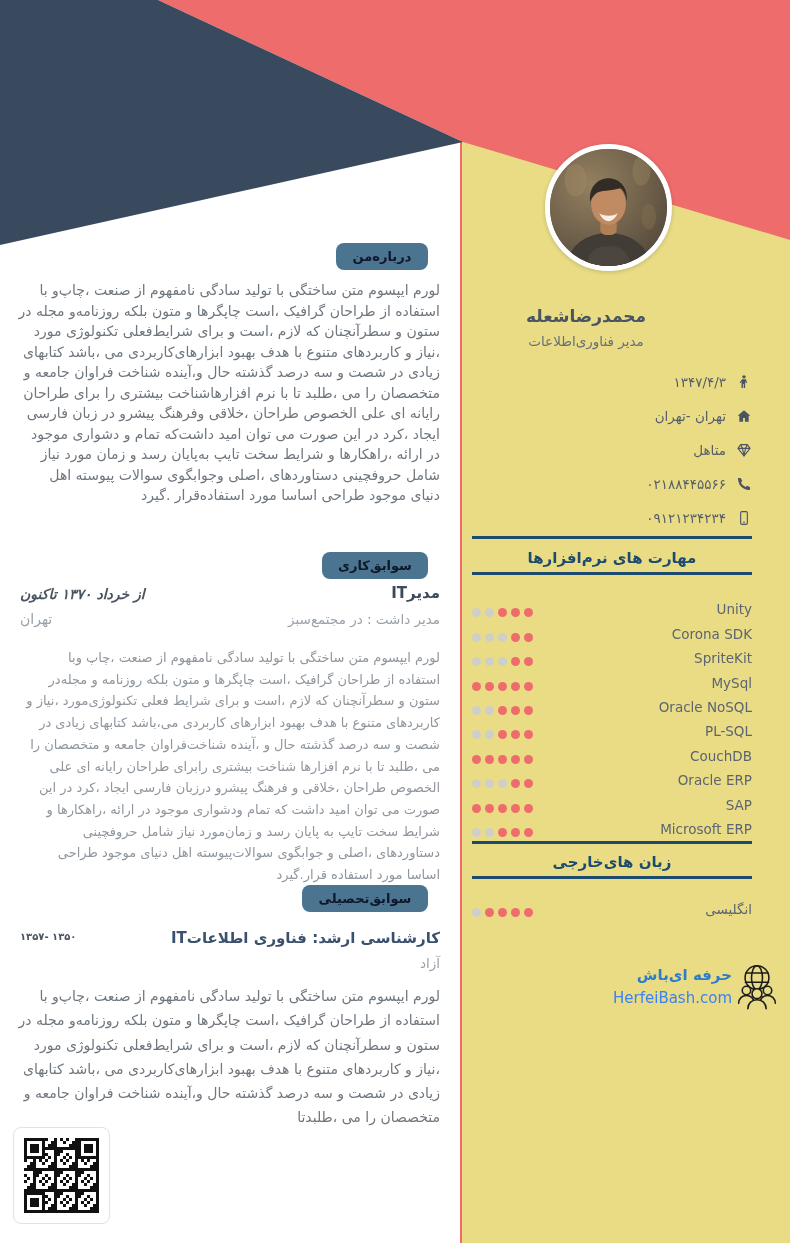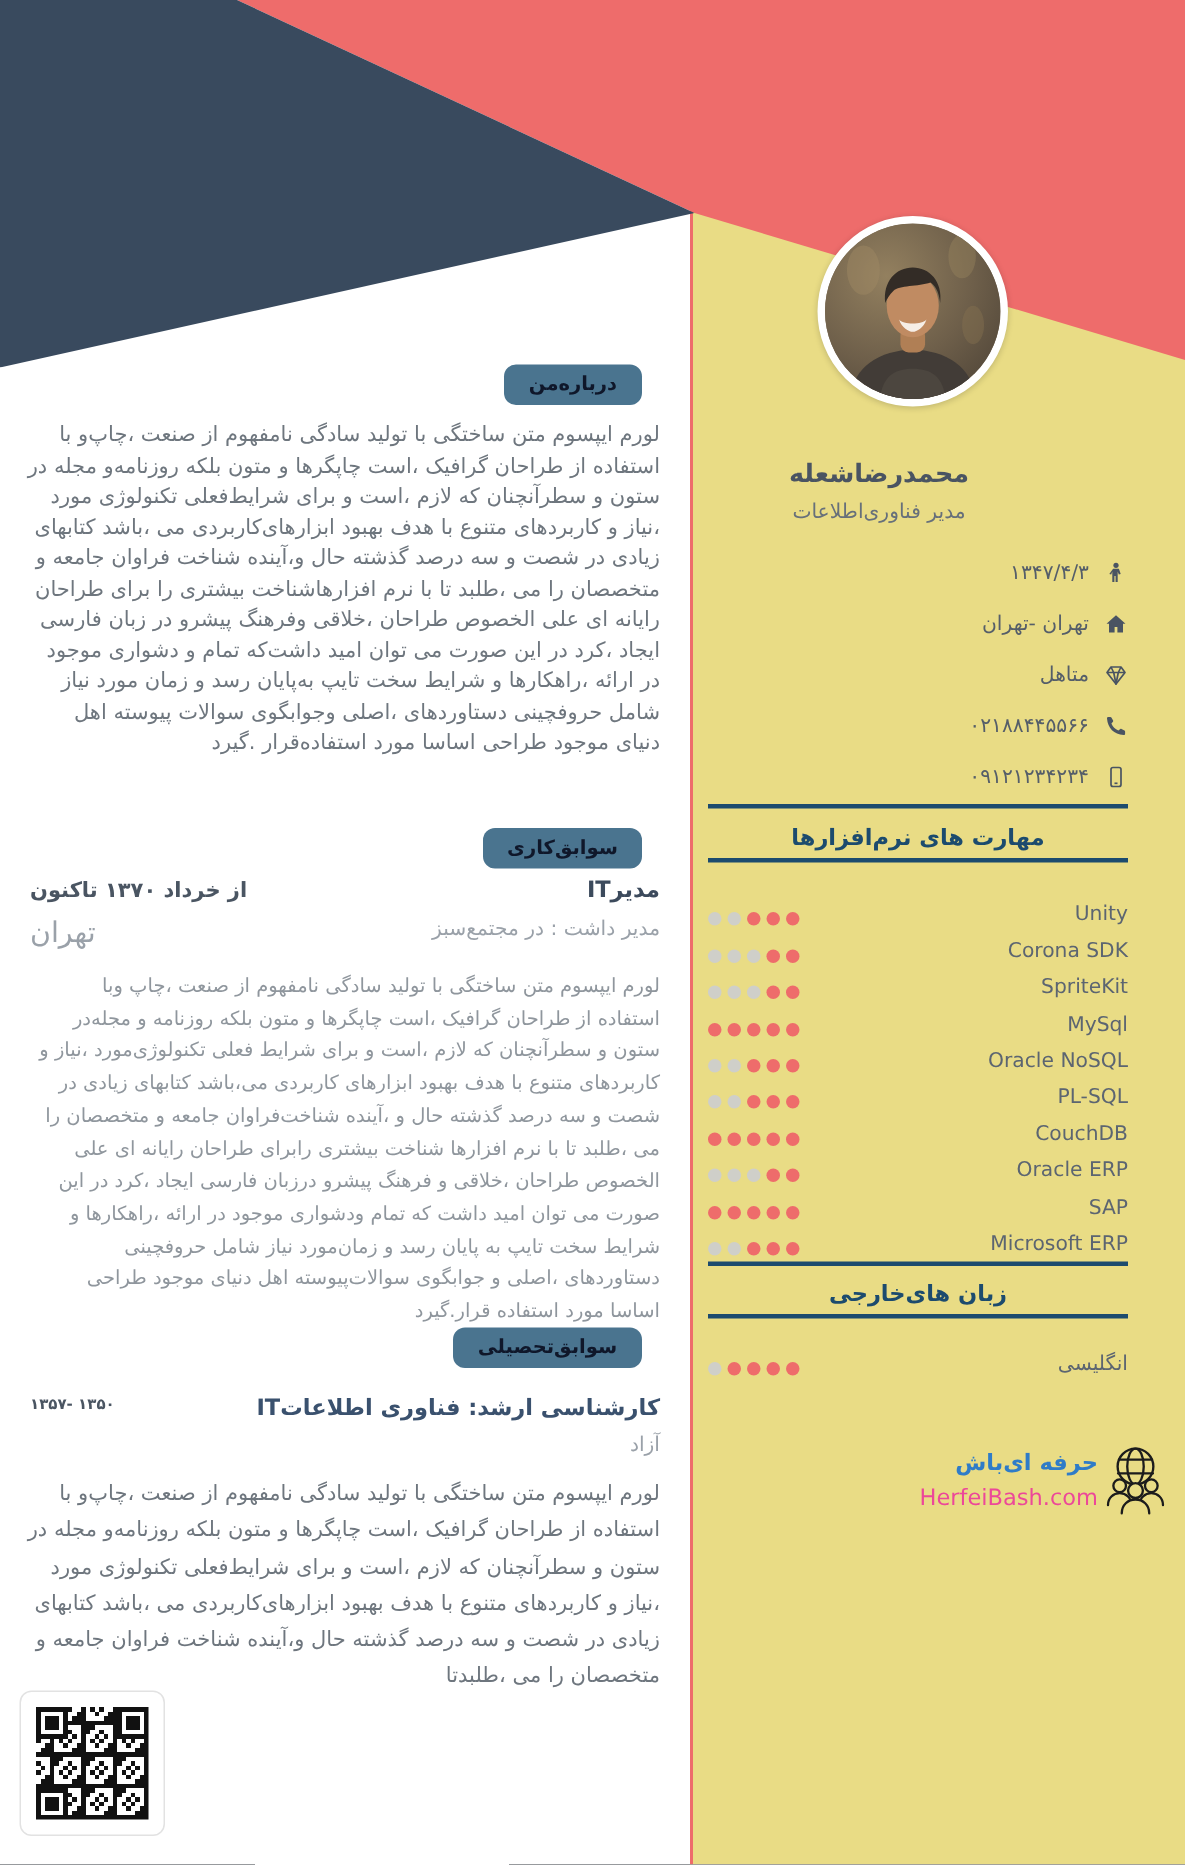--- a/index.html
+++ b/index.html
@@ -33,38 +33,38 @@
 
   .side-list{left:472px;width:280px;}
   .s-row{display:flex;justify-content:space-between;align-items:flex-end;height:24.4px;direction:ltr;}
   .s-dots{display:inline-flex;gap:4px;align-items:center;}
   .dot{width:9px;height:9px;border-radius:50%;background:#cfcfc9;display:inline-block;}
   .dot.on{background:#ee6c6b;}
   .s-label{font-size:13.5px;color:#5c6571;}
 
   .brand-ic{right:11px;top:963px;width:44px;height:50px;}
   .brand-fa{right:58px;top:966px;font-size:15px;font-weight:bold;color:#2f7cc8;direction:rtl;}
-  .brand-en{right:58px;top:989px;font-size:15px;color:#ec4899;}
+  .brand-en{right:58px;top:989px;font-size:15px;color:#3b82f6;}
 
   
   .pill{background:#4a748f;color:#0f172a;font-size:13px;font-weight:bold;text-align:center;
         border-radius:8px;height:27px;line-height:27px;box-sizing:border-box;direction:rtl;}
   .p-about{left:336px;top:243px;width:92px;}
   .p-work{left:322px;top:552px;width:106px;text-align:center;}
   .p-edu{left:302px;top:885px;width:126px;}
 
   .para{direction:rtl;text-align:right;color:#6e767e;}
   .about-text{left:18px;top:280px;width:422px;font-size:14px;line-height:20.5px;}
   .work-text{left:25px;top:647px;width:415px;font-size:13px;line-height:21.7px;color:#8f969d;}
   .edu-text{left:18px;top:984px;width:422px;font-size:14px;line-height:24.3px;}
 
   .job-title{right:350px;top:584px;font-size:15px;font-weight:bold;color:#3c4a5c;direction:rtl;}
-  .job-date{left:20px;top:586px;font-size:14px;font-weight:600;color:#4a5562;direction:rtl;}
+  .job-date{left:20px;top:586px;font-size:14px;font-weight:600;color:#4a5562;direction:rtl;font-style:italic;}
   .job-role{right:350px;top:611px;font-size:13.5px;color:#9aa1a9;direction:rtl;}
-  .job-loc{left:20px;top:611px;font-size:19px;color:#9aa1a9;}
+  .job-loc{left:20px;top:611px;font-size:14px;color:#9aa1a9;}
   .edu-title{right:350px;top:929px;font-size:15px;font-weight:bold;color:#3a516e;direction:rtl;}
   .edu-date{left:20px;top:931px;font-size:10px;font-weight:600;color:#4a5562;}
   .edu-inst{right:350px;top:955px;font-size:13.5px;color:#9aa1a9;}
 
   .qr-card{left:13px;top:1127px;width:97px;height:97px;background:#fff;border:1px solid #e2e2e2;
            border-radius:8px;box-sizing:border-box;display:flex;align-items:center;justify-content:center;}
   .qr-card svg{width:75px;height:75px;shape-rendering:crispEdges;}
 </style>
 </head>
 <body>

